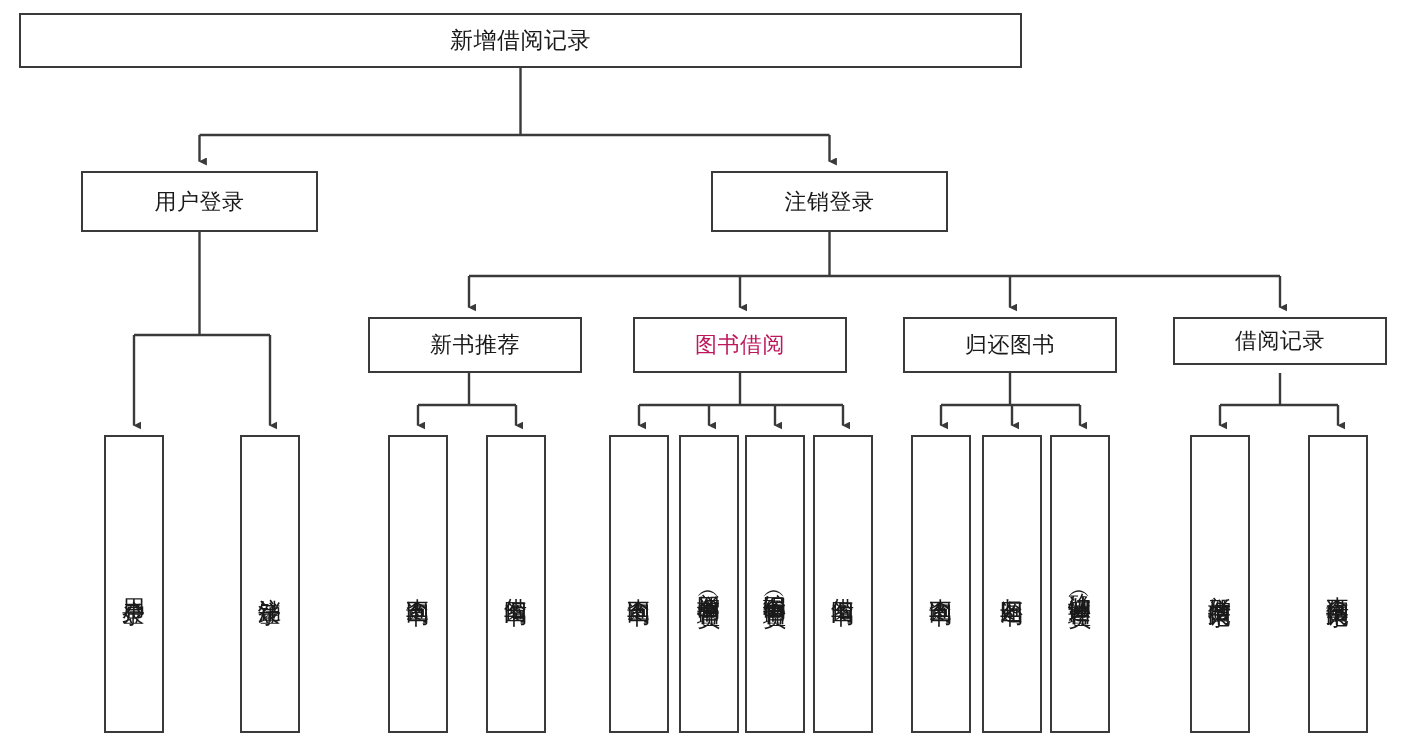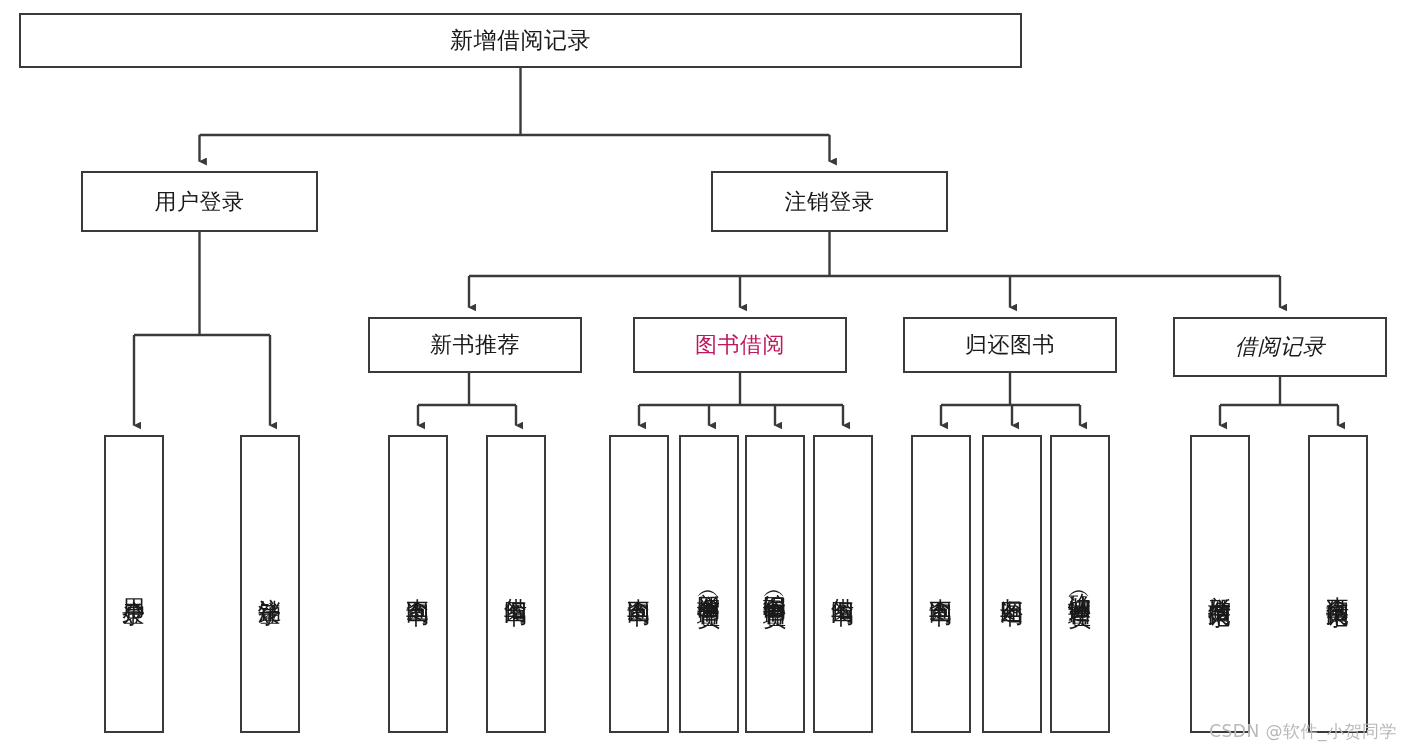--- a/index.html
+++ b/index.html
@@ -133,21 +133,21 @@
       </div>
       <div class="node horizontal" style="left: 368px; top: 317px; width: 214px; height: 56px; border-color: rgb(58, 58, 58); background: rgb(255, 255, 255); color: rgb(26, 26, 26);">
         <span class="node-label">新书推荐</span>
       </div>
       <div class="node horizontal" style="left: 633px; top: 317px; width: 214px; height: 56px; border-color: rgb(58, 58, 58); background: rgb(255, 255, 255); color: #be185d;">
         <span class="node-label">图书借阅</span>
       </div>
       <div class="node horizontal" style="left: 903px; top: 317px; width: 214px; height: 56px; border-color: rgb(58, 58, 58); background: rgb(255, 255, 255); color: rgb(26, 26, 26);">
         <span class="node-label">归还图书</span>
       </div>
-      <div class="node horizontal" style="left: 1173px; top: 317px; width: 214px; height: 60px; border-color: rgb(58, 58, 58); background: rgb(255, 255, 255); color: rgb(26, 26, 26); font-style: italic;">
+      <div class="node horizontal" style="left: 1173px; top: 317px; width: 214px; height: 48px; border-color: rgb(58, 58, 58); background: rgb(255, 255, 255); color: rgb(26, 26, 26);">
         <span class="node-label">借阅记录</span>
       </div>
       <div class="node vertical" style="left: 104px; top: 435px; width: 60px; height: 298px; border-color: rgb(58, 58, 58); background: rgb(255, 255, 255); color: rgb(26, 26, 26);">
         <span class="node-label">用户登录</span>
       </div>
       <div class="node vertical" style="left: 240px; top: 435px; width: 60px; height: 298px; border-color: rgb(58, 58, 58); background: rgb(255, 255, 255); color: rgb(26, 26, 26);">
         <span class="node-label">注销登录</span>
       </div>
       <div class="node vertical" style="left: 388px; top: 435px; width: 60px; height: 298px; border-color: rgb(58, 58, 58); background: rgb(255, 255, 255); color: rgb(26, 26, 26);">
         <span class="node-label">查询图书</span>
@@ -177,14 +177,13 @@
         <span class="node-label">确认归还（管理员）</span>
       </div>
       <div class="node vertical" style="left: 1190px; top: 435px; width: 60px; height: 298px; border-color: rgb(58, 58, 58); background: rgb(255, 255, 255); color: rgb(26, 26, 26);">
         <span class="node-label">新增借阅记录</span>
       </div>
       <div class="node vertical" style="left: 1308px; top: 435px; width: 60px; height: 298px; border-color: rgb(58, 58, 58); background: rgb(255, 255, 255); color: rgb(26, 26, 26);">
         <span class="node-label">查询借阅记录</span>
       </div>
     </div>
 
-  <div class="watermark">CSDN @软件_小贺同学</div>
 </div>
 
 </body></html>

